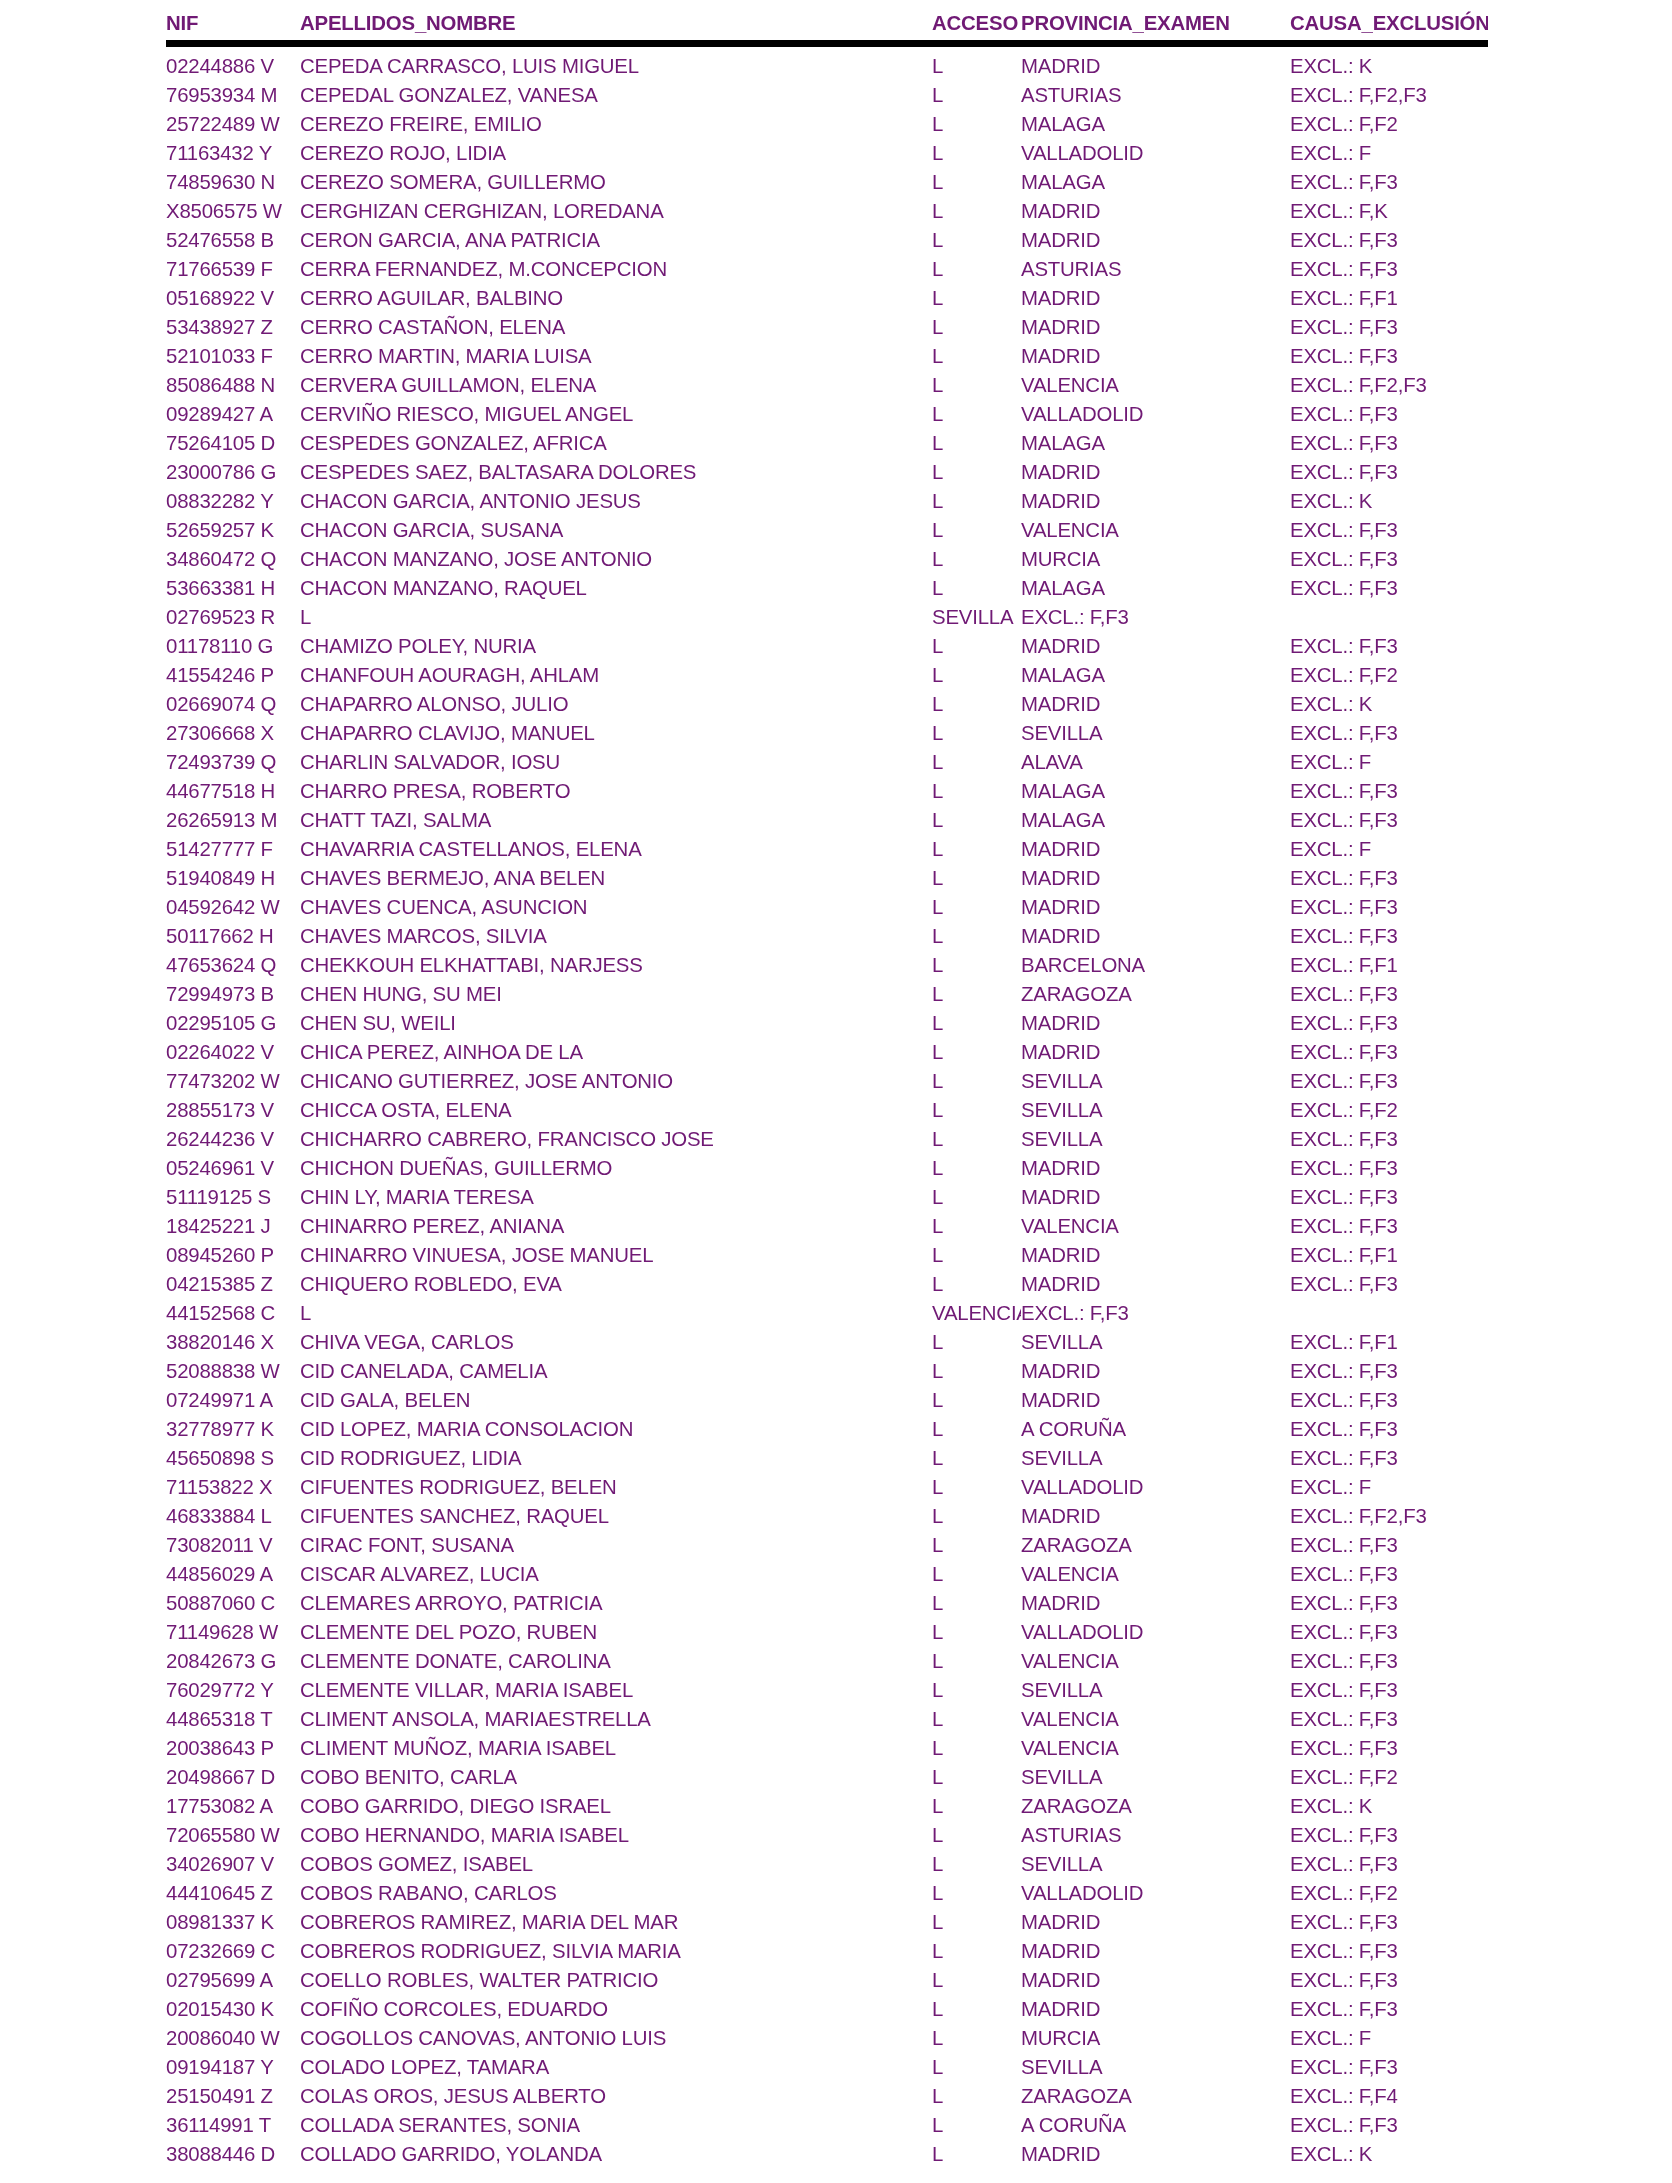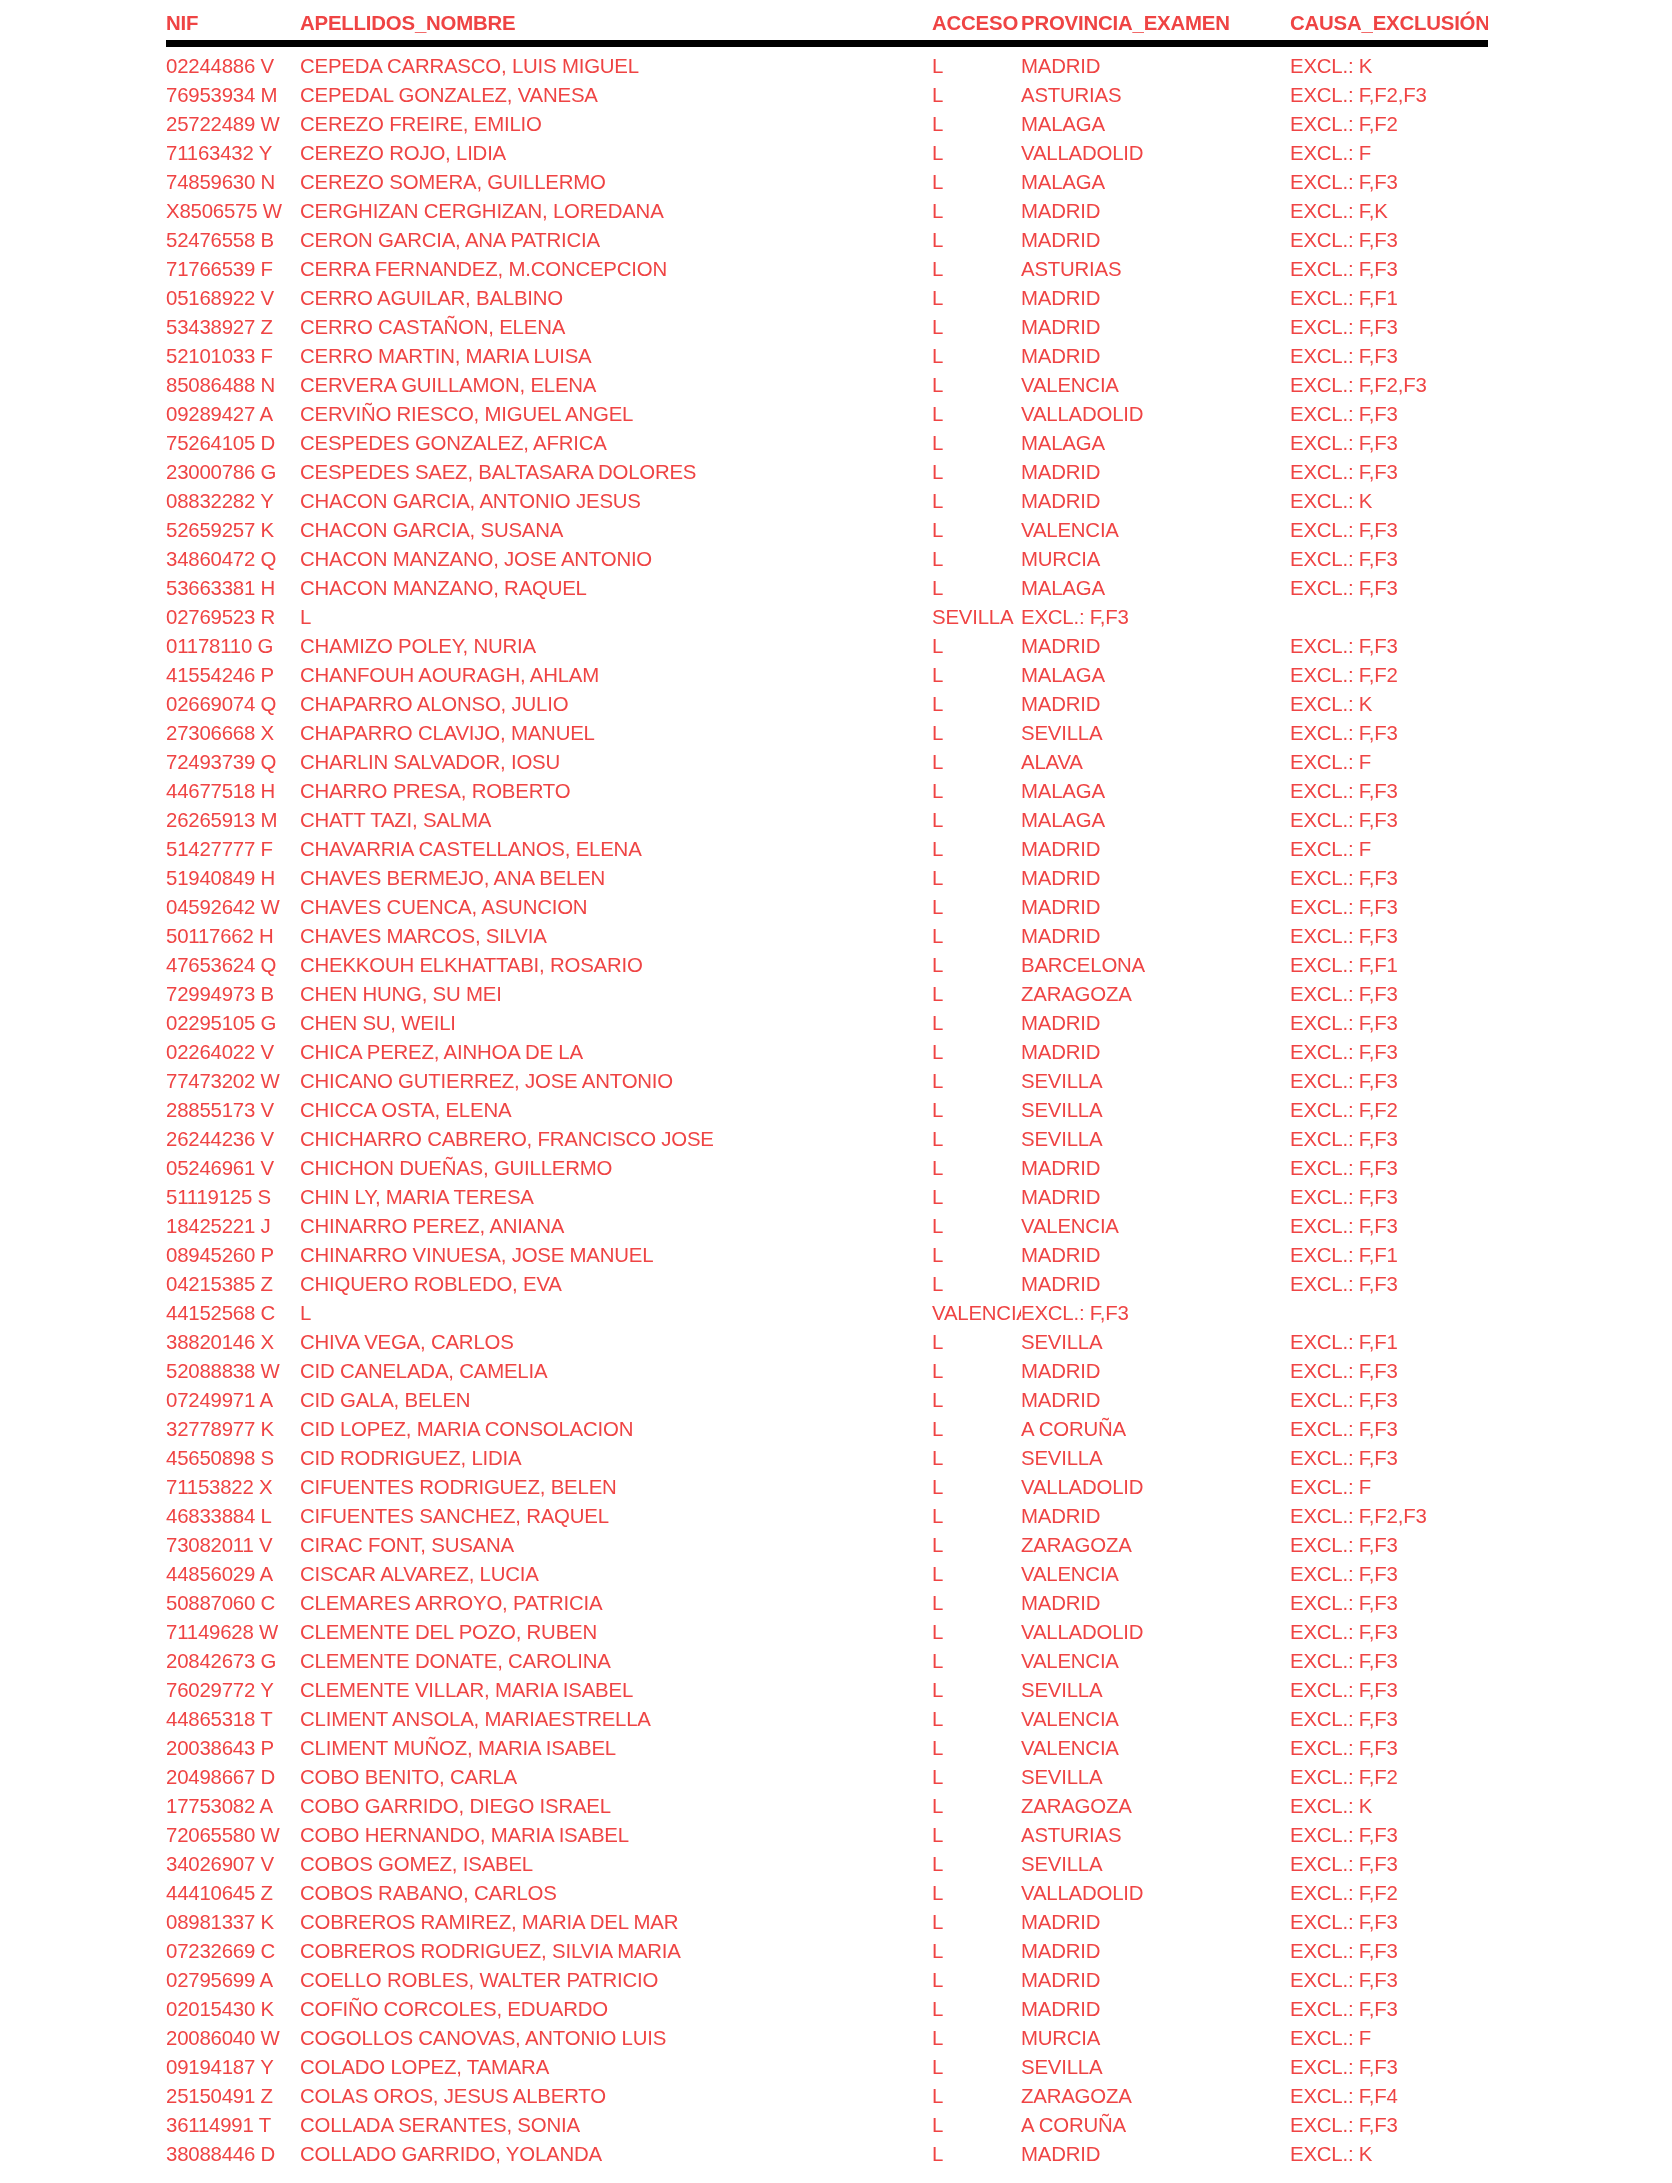--- a/index.html
+++ b/index.html
@@ -5,21 +5,21 @@
   html, body {
     margin: 0;
     padding: 0;
     background: #ffffff;
   }
   .page {
     position: relative;
     width: 1672px;
     height: 2183px;
     background: #ffffff;
-    color: #ef4444;
+    color: #701a75;
     font-family: "Liberation Sans", sans-serif;
     overflow: hidden;
   }
   .listing {
     position: absolute;
     left: 166px;
     top: 7.9px;
     width: 1322px;
   }
   .grid-row {
@@ -310,21 +310,21 @@
   <div class="grid-row data-row">
     <div class="cell">50117662 H</div>
     <div class="cell">CHAVES MARCOS, SILVIA</div>
     <div class="cell">L</div>
     <div class="cell">MADRID</div>
     <div class="cell">EXCL.: F,F3</div>
   </div>
 
   <div class="grid-row data-row">
     <div class="cell">47653624 Q</div>
-    <div class="cell">CHEKKOUH ELKHATTABI, ROSARIO</div>
+    <div class="cell">CHEKKOUH ELKHATTABI, NARJESS</div>
     <div class="cell">L</div>
     <div class="cell">BARCELONA</div>
     <div class="cell">EXCL.: F,F1</div>
   </div>
 
   <div class="grid-row data-row">
     <div class="cell">72994973 B</div>
     <div class="cell">CHEN HUNG, SU MEI</div>
     <div class="cell">L</div>
     <div class="cell">ZARAGOZA</div>

